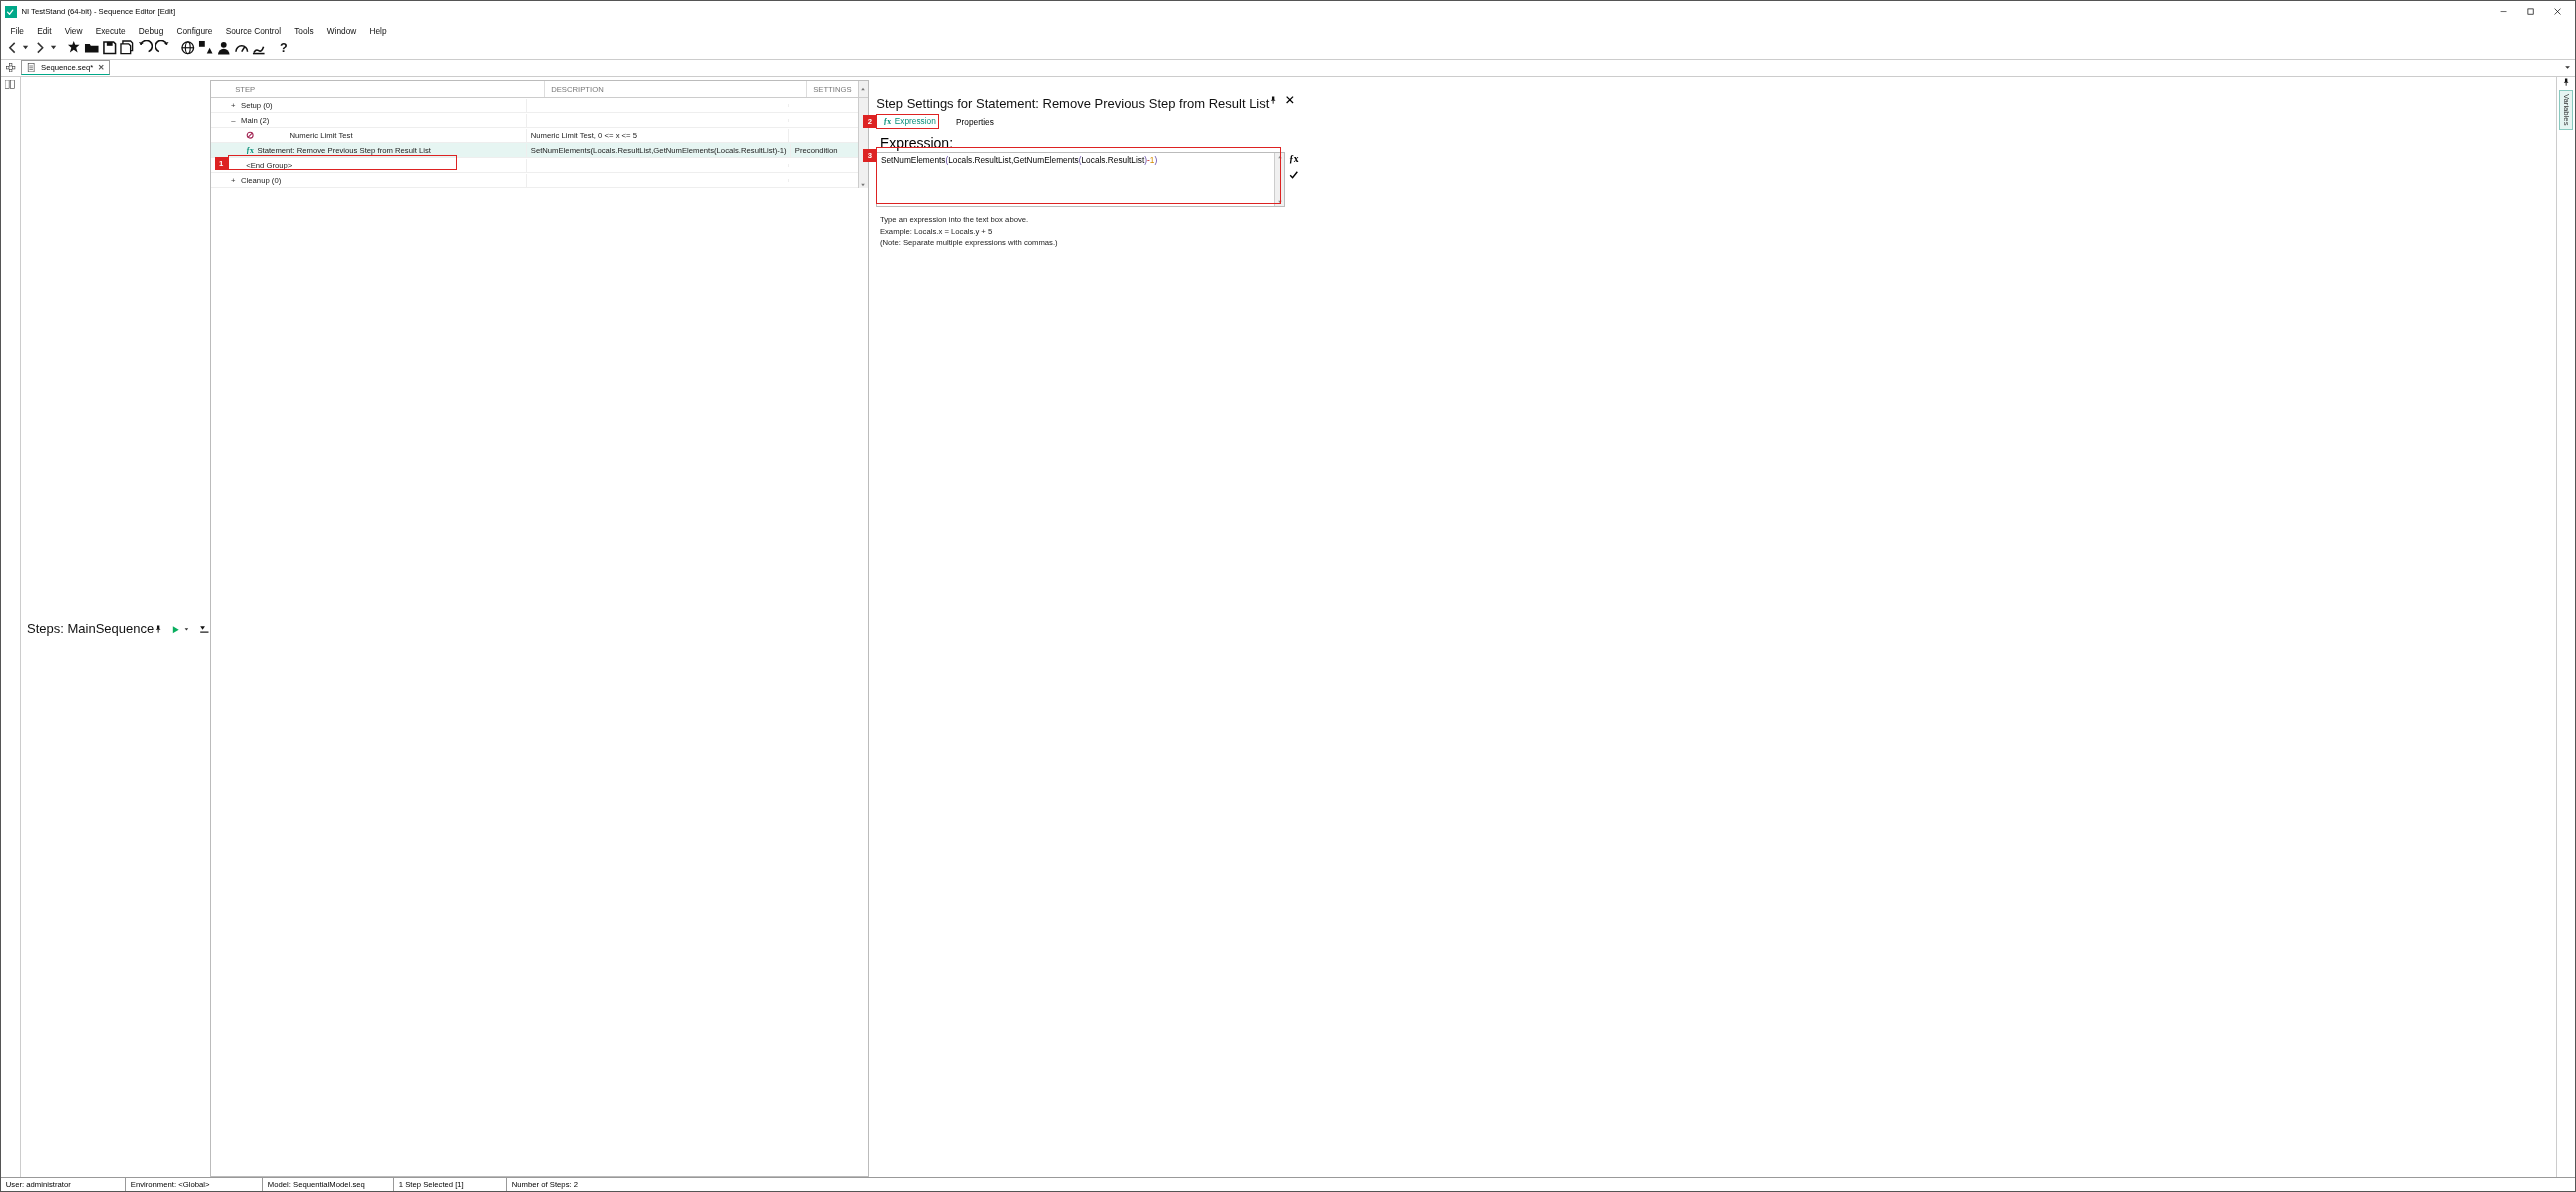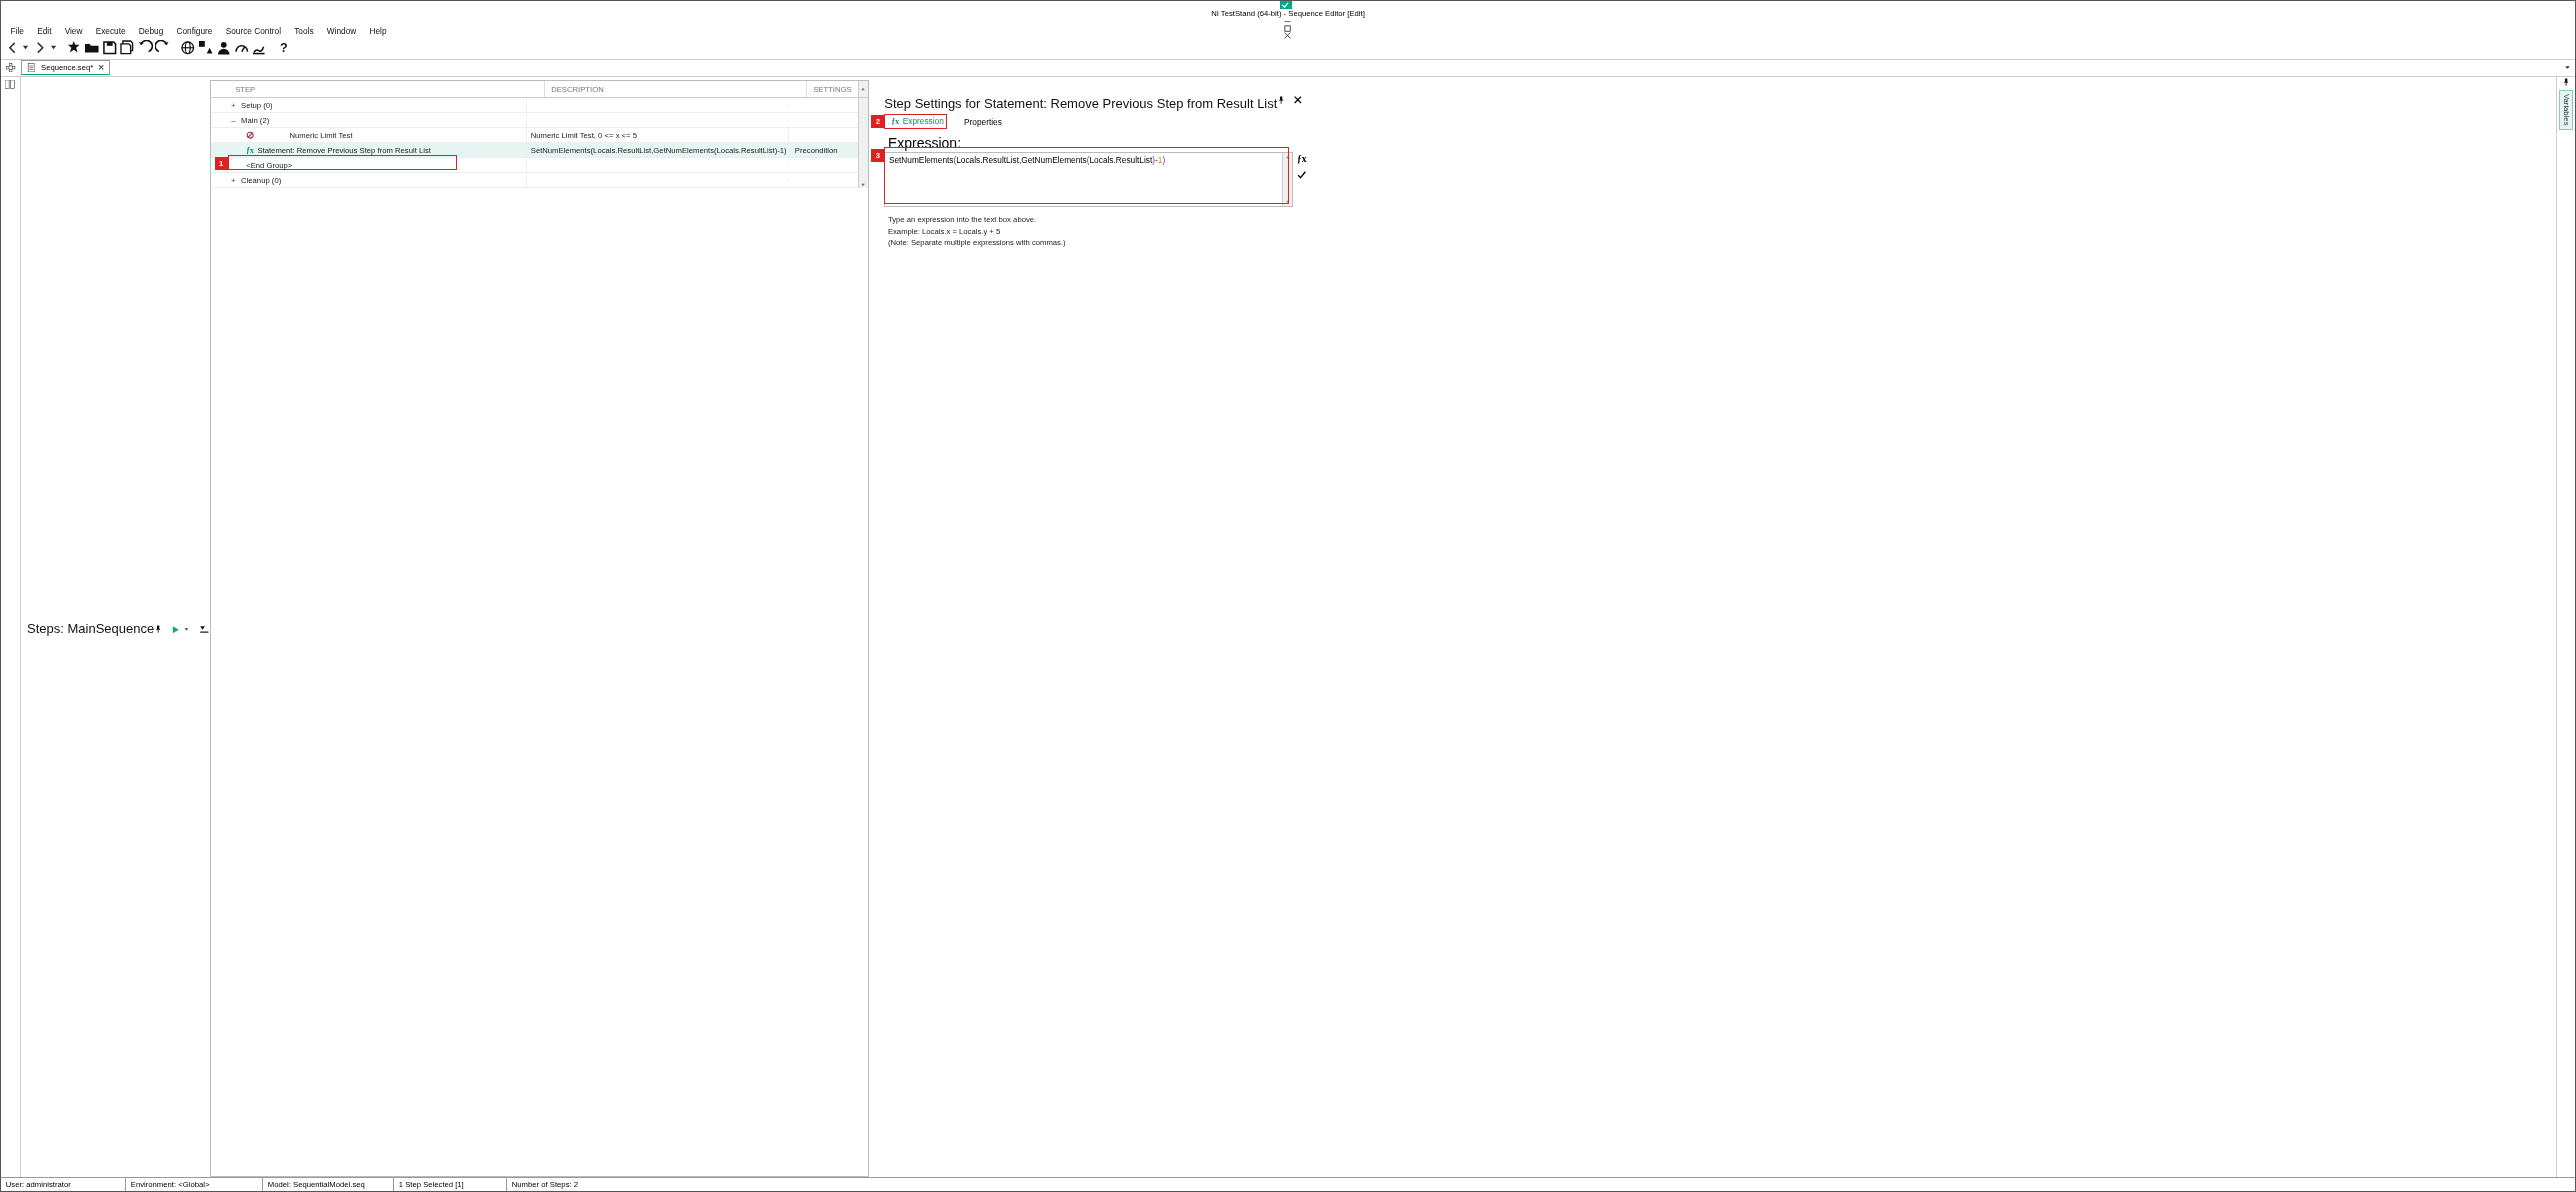--- a/index.html
+++ b/index.html
@@ -1,20 +1,20 @@
 <!DOCTYPE html>
 <html style="font-size:9.5px"><head>
 <meta charset="utf-8">
 <style>
 * { box-sizing: border-box; margin: 0; padding: 0; font-family: "Segoe UI", Tahoma, sans-serif; }
 html, body { width: 100%; height: 100%; background: #fff; }
 .window { width: 100%; height: 100%; border: 0.6px solid #555; display: flex; flex-direction: column; background: #fff; }
 
 
-.titlebar { display: flex; align-items: center; height: 21.4px; padding: 0 3.6px; flex-direction: column; }
+.titlebar { display: flex; align-items: center; height: 21.4px; padding: 0 3.6px; }
 .titlebar .appicon { width: 12px; height: 12px; background: #00a889; display: flex; align-items: center; justify-content: center; margin-right: 4.8px; }
 .titlebar .appicon svg { width: 8.3px; height: 8.3px; }
 .titlebar .title { font-size: 7.7px; color: #000; }
 .titlebar .spacer { flex: 1; }
 .titlebar .winbtn { width: 27px; height: 19px; display: flex; align-items: center; justify-content: center; cursor: default; }
 .titlebar .winbtn svg { width: 7.1px; height: 7.1px; }
 
 
 .menubar { display: flex; align-items: center; padding: 1.2px 3.6px; gap: 1.2px; }
 .menubar .menu { padding: 2.4px 6px; font-size: 8.3px; color: #111; cursor: default; }
@@ -40,21 +40,21 @@
 .pin-vert { margin-top: 1.2px; }
 .variables-tab { writing-mode: vertical-rl; font-size: 7.7px; color:#333; border:0.6px solid #88c9bf; background:#e6f5f2; padding: 3.6px 1.2px; margin-top:3.6px;}
 
 
 .panel-title-row { display:flex; align-items:center; }
 .panel-title { font-size: 13px; font-weight: 400; color:#111; }
 .pin-right { margin-left:auto; margin-right: 4.8px; }
 .play-row { display:flex; align-items:center; gap:10.7px; padding: 3.6px 0 2.4px 3.6px;}
 .play-row .play { color:#0aae5f; }
 
-.steps-table { border: 0.6px solid #bbb; display:flex; flex-direction:column; margin-right:15px;}
+.steps-table { border: 0.6px solid #bbb; display:flex; flex-direction:column; margin-right:7px;}
 .steps-header { display:flex; background:#fff; border-bottom:0.6px solid #ccc; }
 .steps-header .col { padding: 3.6px 6px; font-size: 7.7px; color:#777; }
 .col-step { flex: 0 0 316px; border-right:0.6px solid #ddd; }
 .col-desc { flex: 0 0 262px; border-right:0.6px solid #ddd; }
 .col-set  { flex: 1; }
 .col-scroll { flex: 0 0 10.7px; background:#f0f0f0; border-left:0.6px solid #ccc; display:flex; align-items:center; justify-content:center;}
 .steps-body { display:flex; }
 .rows { flex:1; }
 .steps-row { display:flex; align-items:center; font-size: 7.7px; color:#222; border-bottom:0.6px solid #eee; min-height:15px;}
 .steps-row .c1 { flex:0 0 316px; padding: 1.8px 3.6px 1.8px 18px; display:flex; align-items:center; gap:3.6px; border-right:0.6px solid #eee;}

